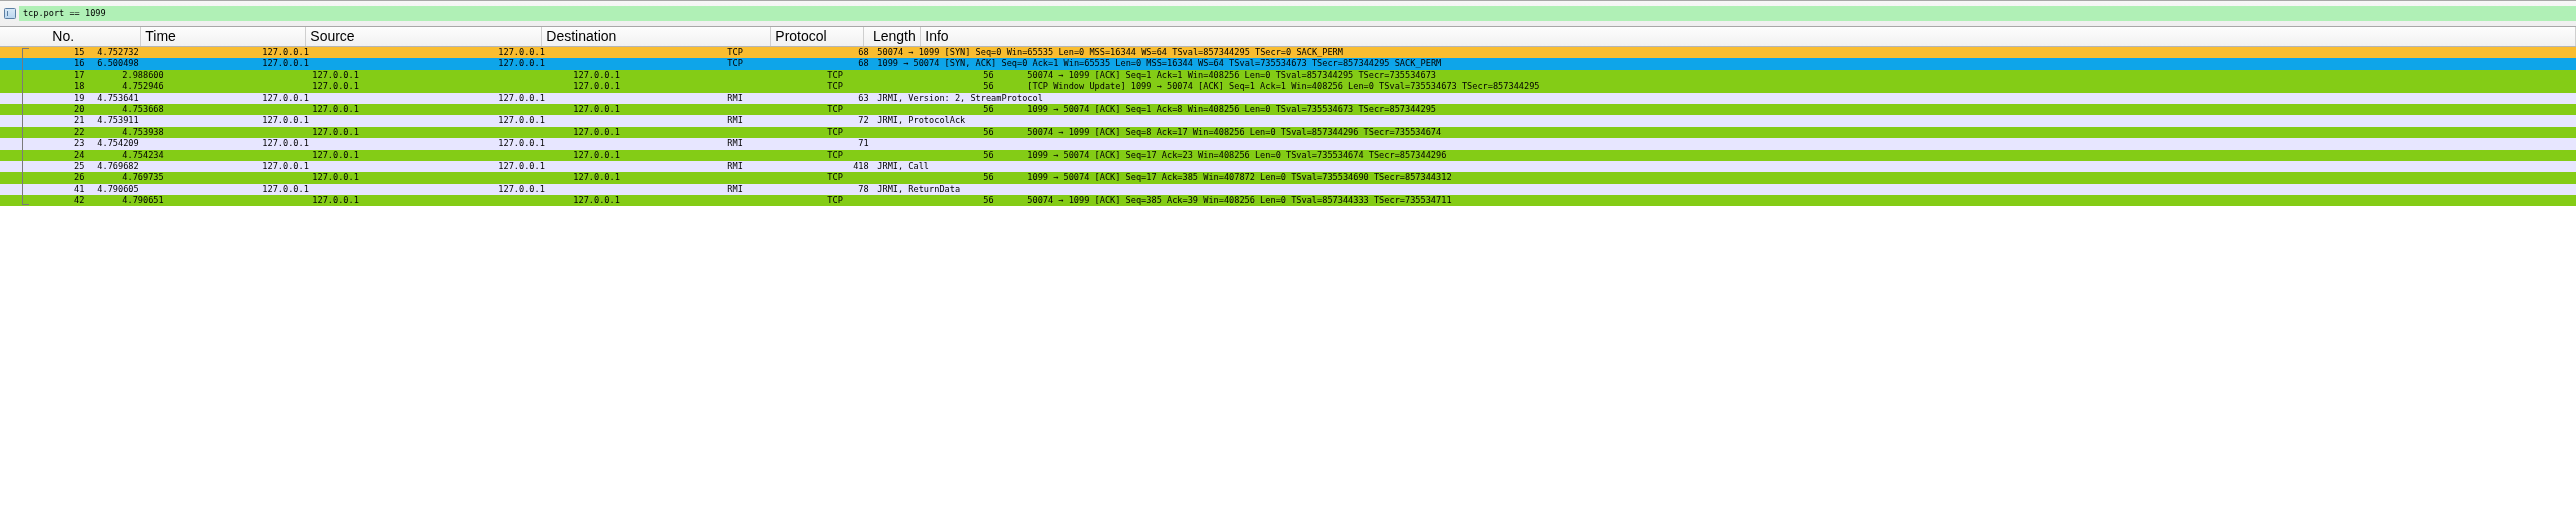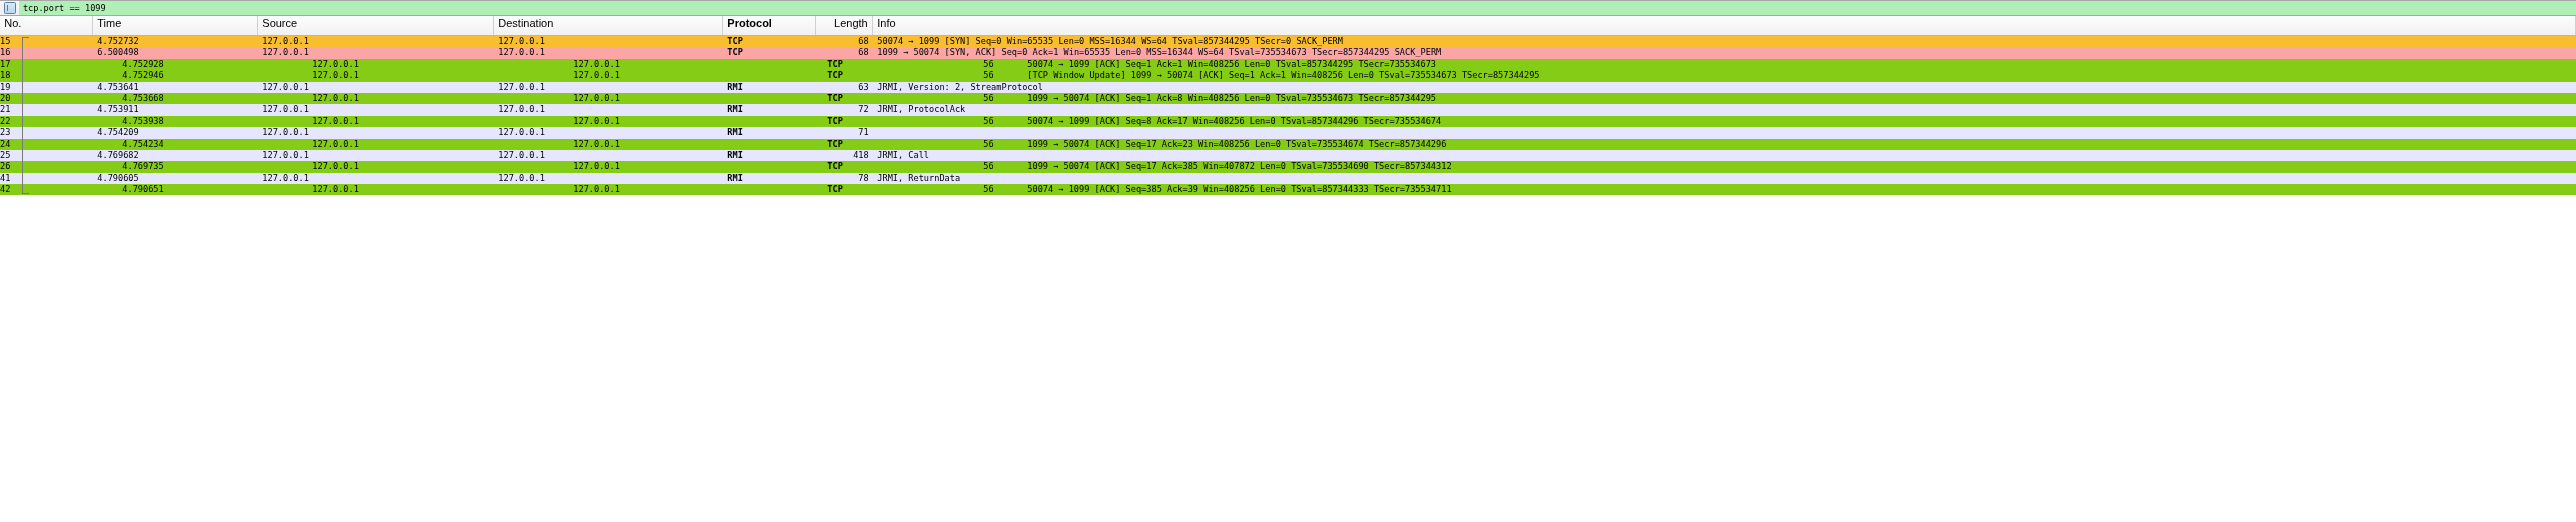--- a/index.html
+++ b/index.html
@@ -8,21 +8,21 @@
     font-family: "Lucida Grande","Segoe UI",Arial,sans-serif;
     font-size: 8.6px;
     background: #fff;
     width: 2576px;
   }
   .wrap { width: 2576px; }
 
   
   .filter-bar {
     display: flex; align-items: center;
-    height: 16px;
+    height: 27px;
     background: linear-gradient(#f7f7f7,#efefef);
     border: 0.7px solid #a8a8a8;
     border-left: none; border-right: none;
   }
   .bookmark-icn {
     width: 11.4px; height: 11.4px; margin: 0 2.9px 0 4.3px;
     display: inline-block;
     background:
       linear-gradient(#d7e8f7,#bcd7ef);
     border: 0.7px solid #5b7ea3;
@@ -44,35 +44,36 @@
     color: #000;
     outline: none;
   }
 
   
   .hdr {
     display: flex;
     background: linear-gradient(#fdfdfd,#f1f1f1);
     border-bottom: 0.7px solid #b5b5b5;
     height: 20px;
-    font-size: 11px;
+    font-size: 14px;
     color: #000;
     user-select: none;
+    padding-left: 48px;
   }
   .hdr > div {
     border-right: 0.7px solid #cfcfcf;
     padding: 1.4px 4.3px 0 4.3px;
     overflow: hidden; white-space: nowrap;
     cursor: pointer;
   }
   .c-no     { width: 93px; text-align: left; }
   .c-time   { width: 165px; }
   .c-src    { width: 236px; }
   .c-dst    { width: 229px; }
-  .c-proto  { width: 93px; font-weight: bold; }
+  .c-proto  { width: 93px; }
   .c-len    { width: 57px; text-align: right; padding-right: 4.3px; }
   .c-info   { flex: 1 1 auto; border-right: none; }
 
   
   .plist {
     font-family: Menlo,Consolas,monospace;
     font-size: 8.6px;
     position: relative;
   }
   .bracket {
@@ -86,31 +87,31 @@
     border-bottom: 0.7px solid #7a7a7a;
     pointer-events: none;
   }
   .row {
     display: flex;
     height: 11.4px;
     line-height: 11.4px;
     white-space: nowrap;
   }
   .row > div { overflow: hidden; }
-  .row .c-no   { width: 93px; text-align: left; padding-right: 8.6px; }
+  .row .c-no   { width: 93px; text-align: right; padding-right: 8.6px; }
   .row .c-time { width: 165px; padding-left: 4.3px; }
   .row .c-src  { width: 236px; padding-left: 4.3px; }
   .row .c-dst  { width: 229px; padding-left: 4.3px; }
   .row .c-proto{ width: 93px; padding-left: 4.3px; }
   .row .c-len  { width: 57px; text-align: right; padding-right: 4.3px; }
   .row .c-info { flex: 1 1 auto; padding-left: 4.3px; }
 
   .bg-tcp      { background:#84cc16; color:#000;gap:25px; }
   .bg-sel      { background:#f9bd30; color:#000; }
-  .bg-synack   { background:#fca5a5; color:#000; }
+  .bg-synack   { background:#0ea5e9; color:#000; }
   .bg-rmi      { background:#e7e6ff; color:#000; }
 </style>
 </head>
 <body>
 <div class="wrap">
 
 <div class="filter-bar">
   <span class="bookmark-icn"></span>
   <input class="filter-input" type="text" value="tcp.port == 1099" style="">
 </div>
@@ -140,21 +141,21 @@
         <div class="c-no">16</div>
         <div class="c-time">6.500498</div>
         <div class="c-src">127.0.0.1</div>
         <div class="c-dst">127.0.0.1</div>
         <div class="c-proto">TCP</div>
         <div class="c-len">68</div>
         <div class="c-info">1099 → 50074 [SYN, ACK] Seq=0 Ack=1 Win=65535 Len=0 MSS=16344 WS=64 TSval=735534673 TSecr=857344295 SACK_PERM</div>
       </div>
       <div class="row bg-tcp">
         <div class="c-no">17</div>
-        <div class="c-time">4.752928</div>
+        <div class="c-time">2.988600</div>
         <div class="c-src">127.0.0.1</div>
         <div class="c-dst">127.0.0.1</div>
         <div class="c-proto">TCP</div>
         <div class="c-len">56</div>
         <div class="c-info">50074 → 1099 [ACK] Seq=1 Ack=1 Win=408256 Len=0 TSval=857344295 TSecr=735534673</div>
       </div>
       <div class="row bg-tcp">
         <div class="c-no">18</div>
         <div class="c-time">4.752946</div>
         <div class="c-src">127.0.0.1</div>

